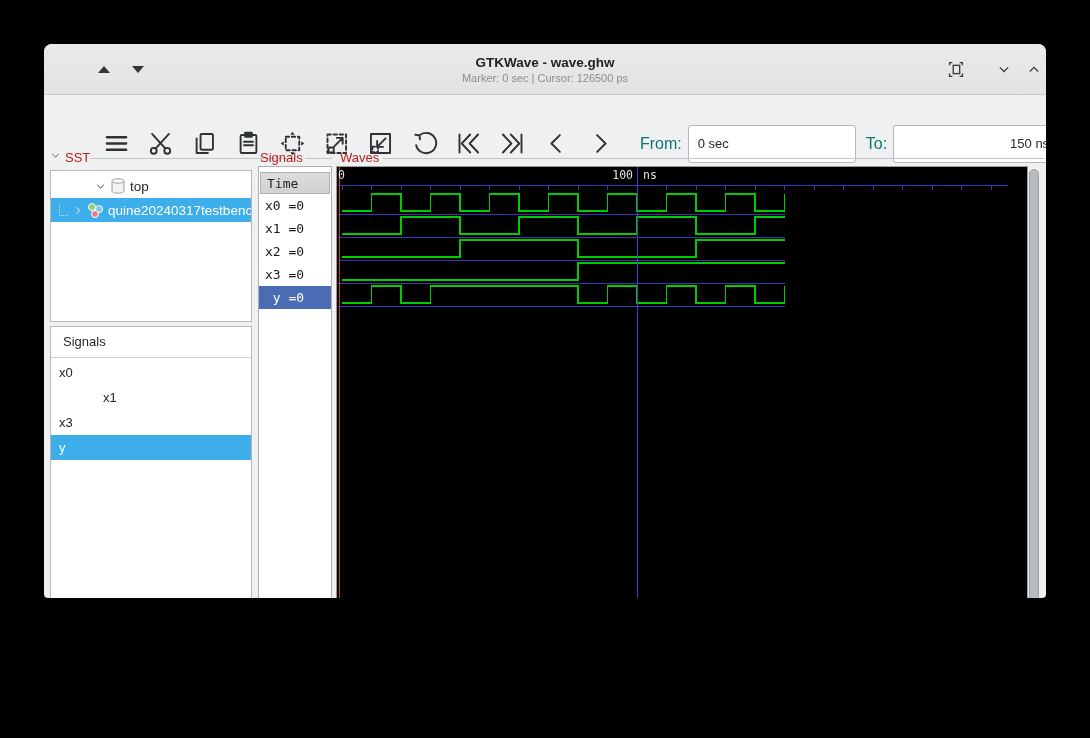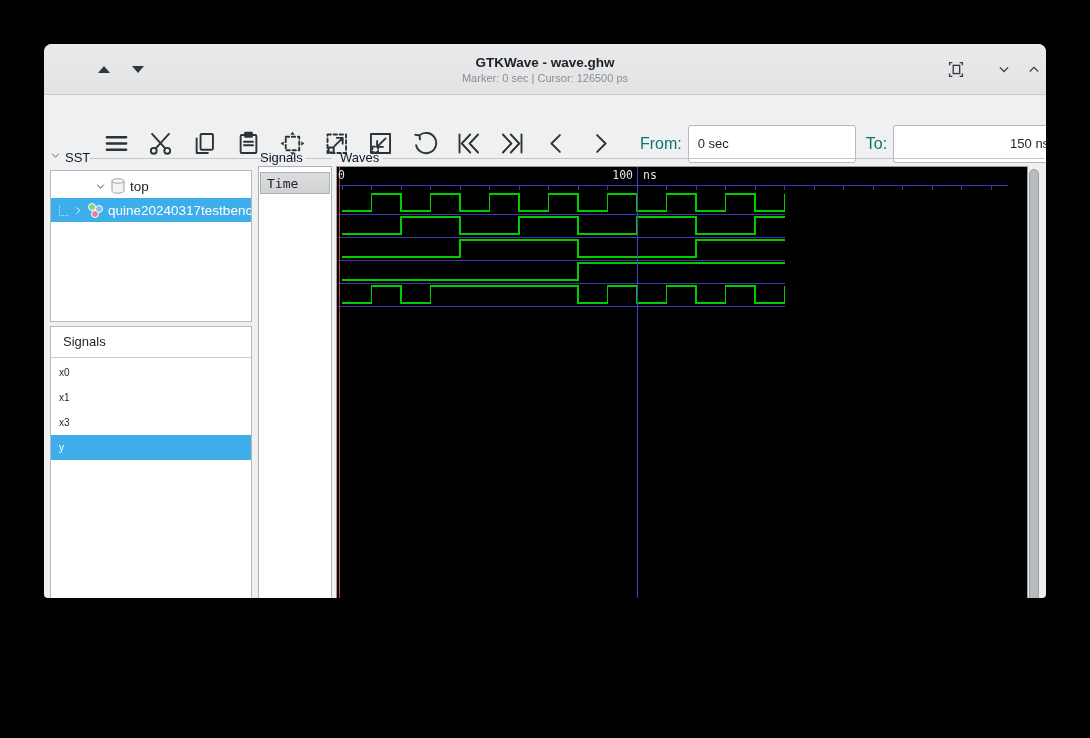--- a/index.html
+++ b/index.html
@@ -20,29 +20,29 @@
   .tri-down{border-top:7px solid #33373a;}
   .tb-ico{stroke:#3a3d40;stroke-width:1.5;fill:none;}
   
   .toolbar{position:absolute;left:0;top:51px;width:100%;height:97px;display:flex;align-items:center;padding-left:50px;box-sizing:border-box;}
   .tool-btn{width:44px;height:44px;display:flex;align-items:center;justify-content:center;border-radius:3px;cursor:default;flex:0 0 auto;}
   .tool-btn svg{stroke:#2f3234;stroke-width:1.7;fill:none;stroke-linecap:round;stroke-linejoin:round;}
   .tool-label{font-size:16px;color:#0f766e;margin:0 6px 0 18px;}
   .tool-input{width:150px;height:36px;background:#fff;border:1px solid #b4b8ba;border-radius:3px;
               font-size:13px;color:#232629;padding:0 9px;font-family:"Liberation Sans",sans-serif;}
   
-  .frame-label{position:absolute;font-size:13px;color:#0f172a;display:flex;align-items:flex-start;gap:4px;}
+  .frame-label{position:absolute;font-size:13px;color:#b91c1c;display:flex;align-items:flex-start;gap:4px;}
   .groove{position:absolute;height:1px;background:#c3c5c7;}
   .chev{stroke:#3a3d40;stroke-width:1.6;fill:none;}
   
   .panel{position:absolute;background:#fff;border:1px solid #b6b9bb;box-sizing:border-box;}
   .tree-row{height:24px;display:flex;align-items:center;font-size:13.5px;gap:5px;padding-left:6px;}
   .tree-row.sel{background:#3daee9;color:#fff;}
   .list-hdr{height:30px;line-height:30px;padding-left:12px;font-size:13px;color:#232629;border-bottom:1px solid #caccce;}
-  .sig-item{height:25px;line-height:25px;padding-left:8px;font-size:10px;}
+  .sig-item{height:25px;line-height:25px;padding-left:8px;font-size:13px;}
   .sig-item.sel{background:#3daee9;color:#fff;}
   .search{position:absolute;left:50px;top:616px;width:202px;height:30px;background:#fff;border:1px solid #b4b8ba;
           border-radius:3px;box-sizing:border-box;display:flex;align-items:center;padding-left:6px;}
   
   .nm-row{height:23px;line-height:23px;font-family:"DejaVu Sans Mono",monospace;font-size:13px;
           padding-left:6px;white-space:pre;color:#17191b;}
   .nm-row.sel{background:#4a6cb4;color:#fff;}
   .time-hdr{height:22px;line-height:22px;margin:5px 1px 0 1px;background:linear-gradient(#dcdddf,#cfd1d3);
             border:1px solid #aeb1b3;font-family:"DejaVu Sans Mono",monospace;font-size:13px;padding-left:6px;box-sizing:border-box;}
   
@@ -224,21 +224,21 @@
             <span class="sphere" style="left:3px;top:8px;background:#e87e8d;"></span>
           </span>
           <span style="white-space:nowrap;overflow:hidden;">quine20240317testbench</span>
         </div>
       </div>
 
     <div class="panel" style="left:6px;top:282px;width:202px;height:278px;">
       <div class="list-hdr">Signals</div>
       <div id="left-signal-list">
           <div class="sig-item" style="margin-top: 2px;">x0</div>
-          <div class="sig-item" style="margin-top: 0px;">x1</div>
+          <div class="sig-item" style="margin-top: 0px; margin-left: 44px;">x1</div>
           <div class="sig-item" style="margin-top: 0px;">x3</div>
           <div class="sig-item sel" style="margin-top: 0px;">y</div>
         </div>
     </div>
 
     <div class="search" style="left:6px;top:572px;">
       <svg width="17" height="17" viewBox="0 0 24 24" style="stroke:#6a6d70;stroke-width:1.8;fill:none;">
         <circle cx="10.5" cy="10.5" r="5.5"></circle>
           <path d="M15 15l5 5"></path>
       </svg>
@@ -246,20 +246,27 @@
     </div>
 
     <div id="left-buttons"></div>
 
     <div class="frame-label" style="left:216px;top:106px;">
       <span>Signals</span>
     </div>
     <div class="groove" style="left:261px;top:114px;width:27px;"></div>
     <div class="panel" style="left:214px;top:122px;width:74px;height:506px;border-color:#aeb1b3;">
       <div class="time-hdr">Time</div>
+      <div id="name-rows">
+          <div class="nm-row">x0 =0</div>
+          <div class="nm-row">x1 =0</div>
+          <div class="nm-row">x2 =0</div>
+          <div class="nm-row">x3 =0</div>
+          <div class="nm-row sel"> y =0</div>
+        </div>
     </div>
     <div class="sb-h" style="left:216px;top:631px;width:70px;">
       <div class="sb-thumb-h" style="left:1px;width:66px;"></div>
     </div>
 
     <div class="frame-label" style="left:296px;top:106px;">
       <span>Waves</span>
     </div>
     <div class="groove" style="left:339px;top:114px;width:661px;"></div>
 

